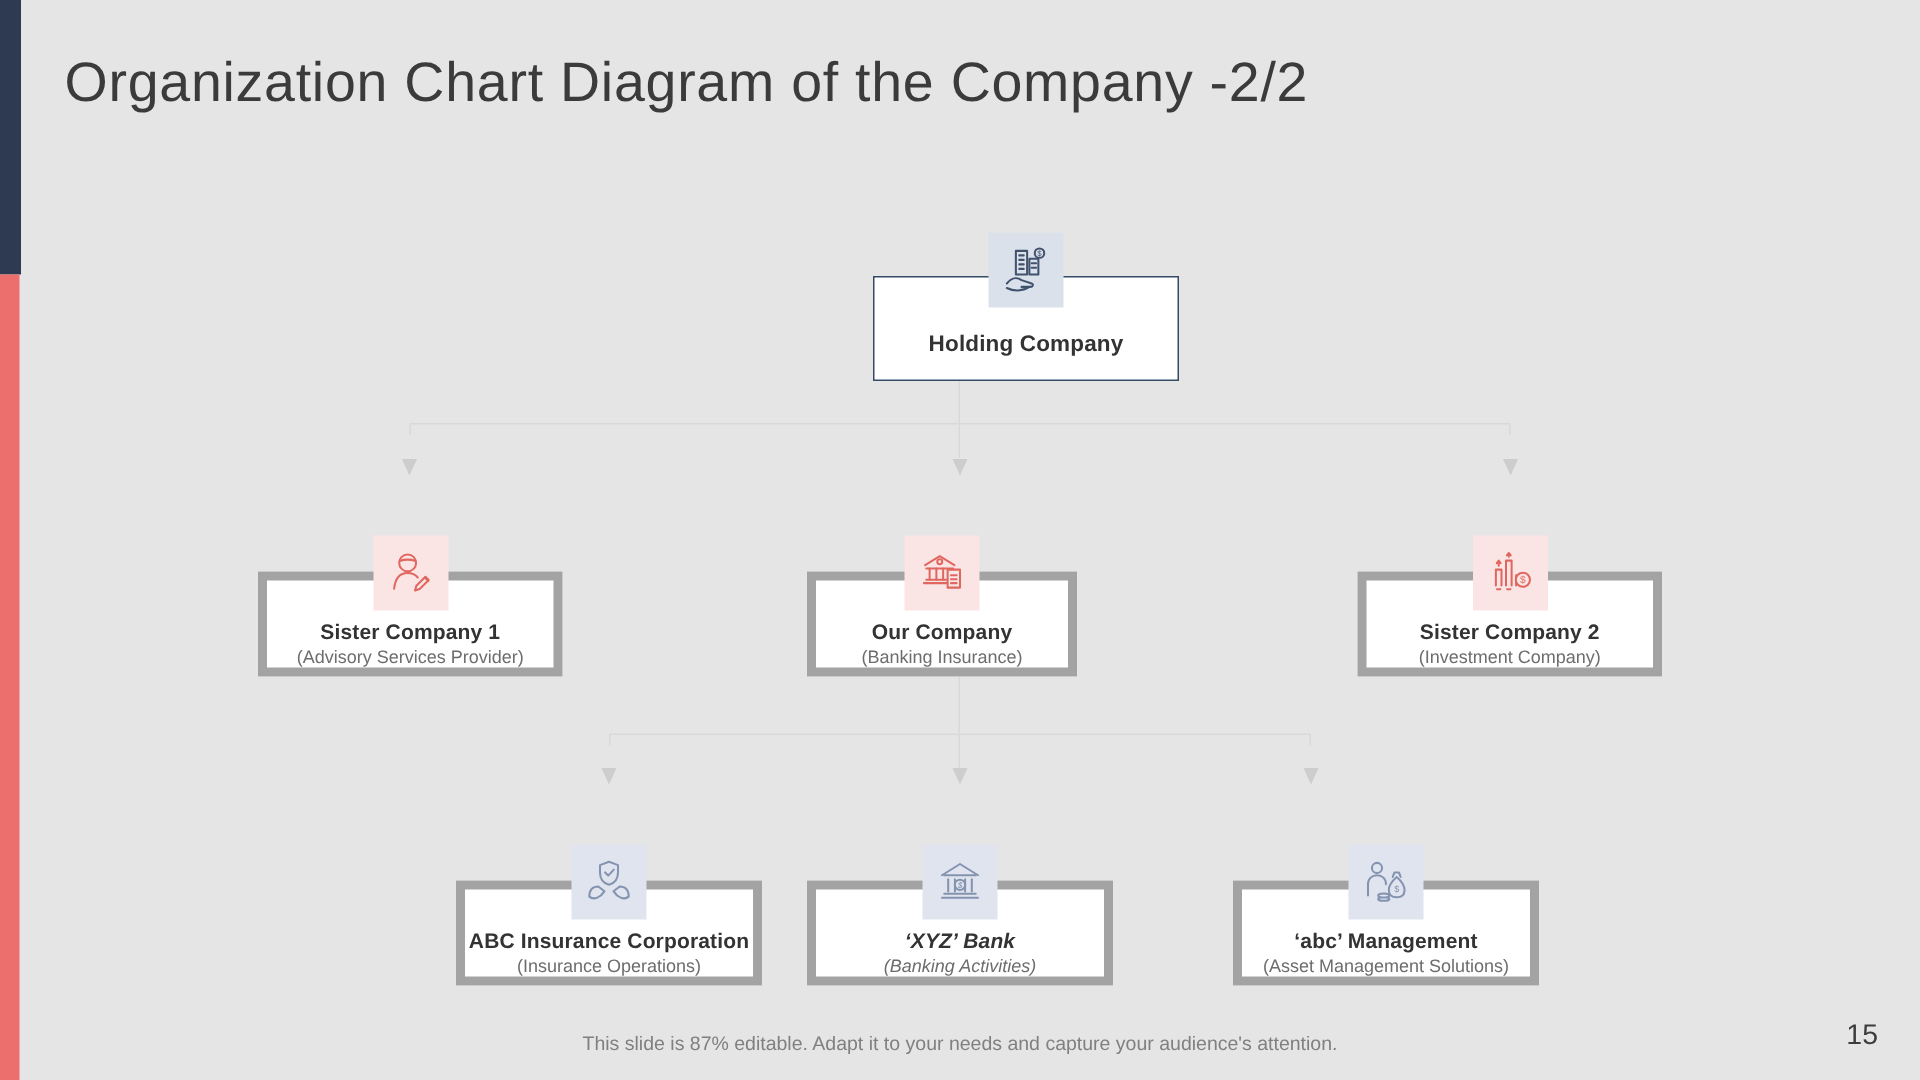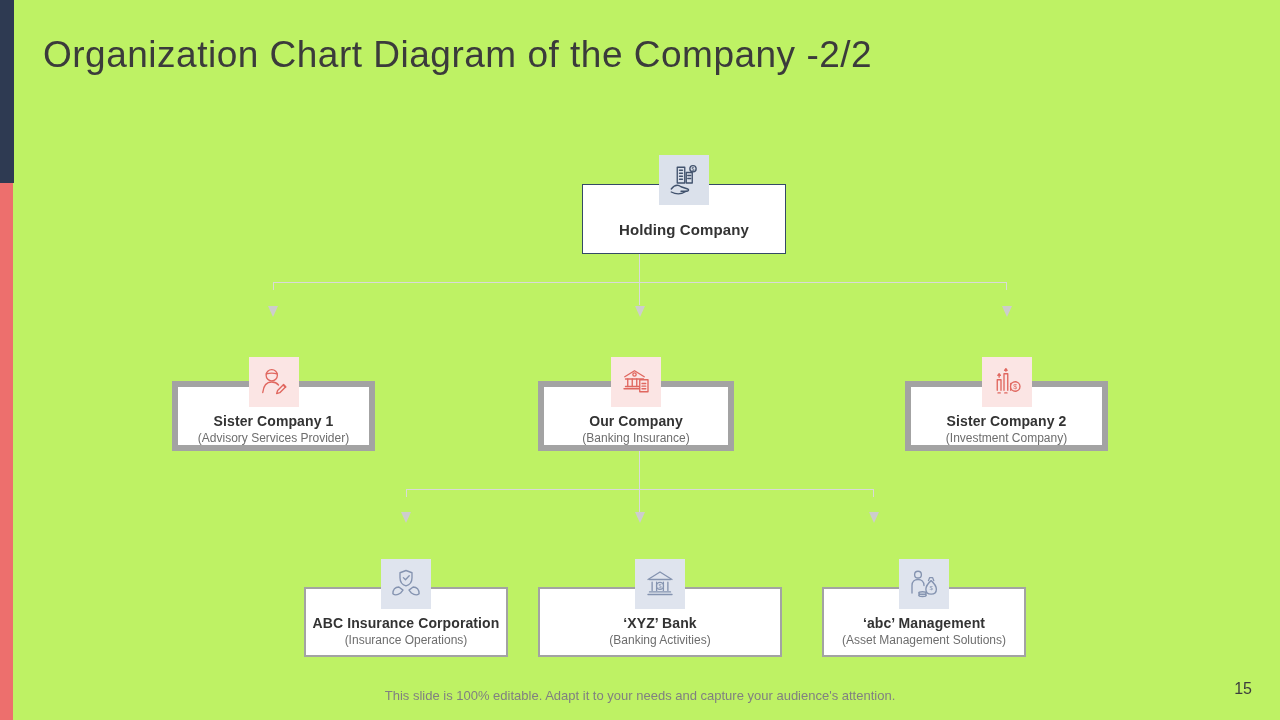--- a/index.html
+++ b/index.html
@@ -1,51 +1,51 @@
 <!DOCTYPE html>
 <html><head>
 <meta charset="utf-8">
 <style>
   html,body { margin:0; padding:0; background:#fff; }
   body { font-family:"Liberation Sans", sans-serif; }
-  .slide { position:relative; width:1280px; height:720px; background:#bef264; overflow:hidden; }
+  .slide { position:relative; width:1280px; height:720px; background:#e5e5e5; overflow:hidden; }
 
   .accent-top    { position:absolute; left:0; top:0;   width:14px; height:183px; background:#2e3a52; }
   .accent-bottom { position:absolute; left:0; top:183px; width:13px; height:537px; background:#ed6f6d; }
 
   .title { position:absolute; left:43px; top:34px; margin:0; font-size:37px; font-weight:400;
            color:#3b3b3b; letter-spacing:0.5px; white-space:nowrap; }
   .subtitle { position:absolute; left:44px; top:87px; width:1166px; margin:0; font-size:14px;
               line-height:19px; color:#595959; word-spacing:2px; }
 
   .node { position:absolute; background:#fff; text-align:center; box-sizing:border-box; }
   .node-root { border:1.5px solid #344a66; }
   .node-l2   { border:6px solid #a3a3a3; }
-  .node-l3   { border:2px solid #a3a3a3; }
+  .node-l3   { border:6px solid #a3a3a3; }
 
   .tile { position:absolute; left:50%; top:-30px; width:50px; height:50px; margin-left:-25px;
           display:flex; align-items:center; justify-content:center; }
   .tile-navy { background:#dbe1eb; color:#41526d; }
   .tile-pink { background:#fbe5e4; color:#e0675f; }
   .tile-blue { background:#dfe4ee; color:#8493b0; }
   .tile svg { width:36px; height:36px; }
 
   .node-label { font-weight:bold; font-size:14px; color:#333333; letter-spacing:0.1px; }
   .node-root .node-label { font-size:15px; padding-top:36px; }
   .node-l2 .node-label, .node-l3 .node-label { padding-top:26px; }
   .node-sublabel { font-size:12px; color:#6d6d6d; padding-top:2px; }
 
   .conn { position:absolute; background:#d9d9d9; }
   .arrow { position:absolute; width:0; height:0;
            border-left:5px solid transparent; border-right:5px solid transparent;
            border-top:11px solid #cdcdcd; }
 
   .footer { position:absolute; left:0; top:688px; width:1280px; text-align:center;
             font-size:13px; color:#808080; }
-  .page-number { position:absolute; right:28px; top:680px; font-size:16px; color:#3d3d3d; }
+  .page-number { position:absolute; right:28px; top:680px; font-size:19px; color:#3d3d3d; }
 </style>
 </head>
 <body>
 
 <div class="slide">
 
   <div class="accent-top"></div>
   <div class="accent-bottom"></div>
 
   <h1 class="title">Organization Chart Diagram of the Company -2/2</h1>
@@ -91,21 +91,21 @@
         <path d="M13.8 13.3c4.8-1.6 9.6-1.6 14.4 0"></path>
         <path d="M9 38c1-10 6-14 12-14 4 0 7 1.5 9 4"></path>
         <path d="M27.5 39.5l1.3-4.2 8-8 2.9 2.9-8 8z"></path>
         <path d="M36.5 28.3l2.9 2.9"></path>
       </svg>
     </div>
     <div class="node-label">Sister Company 1</div>
     <div class="node-sublabel">(Advisory Services Provider)</div>
   </div>
 
-  <div class="node node-l2" style="left:538px; top:381px; width:196px; height:70px;">
+  <div class="node node-l2" style="left:538px; top:381px; width:180px; height:70px;">
     <div class="tile tile-pink">
       <svg viewBox="0 0 48 48" fill="none" stroke="currentColor" stroke-width="1.8" stroke-linecap="round" stroke-linejoin="round">
         <path d="M9 17L22 9l13 8"></path>
         <path d="M13 20v10 M19 20v10 M25 20v10"></path>
         <path d="M10 20h24 M10 30h24 M8 33h27"></path>
         <circle cx="22" cy="14" r="2.2"></circle>
         <rect x="29" y="21" width="11" height="16" fill="#fbe5e4"></rect>
         <path d="M32 26h5 M32 29.5h5 M32 33h5"></path>
       </svg>
     </div>
@@ -136,21 +136,21 @@
         <path d="M24 6l8 3v6.5c0 6-3 9.5-8 11-5-1.5-8-5-8-11V9z"></path>
         <path d="M20.5 15.5l2.8 2.8 5-5.3"></path>
         <path d="M6.5 37c0-6 3-9 8-9l5.5 4.2-3.2 3.8c-3.8 2.8-7.8 3.2-10.3 1z"></path>
         <path d="M41.5 37c0-6-3-9-8-9L28 32.2l3.2 3.8c3.8 2.8 7.8 3.2 10.3 1z"></path>
       </svg>
     </div>
     <div class="node-label">ABC Insurance Corporation</div>
     <div class="node-sublabel">(Insurance Operations)</div>
   </div>
 
-  <div class="node node-l3" style="left:538px; top:587px; width:244px; height:70px;">
+  <div class="node node-l3" style="left:538px; top:587px; width:204px; height:70px;font-style:italic;">
     <div class="tile tile-blue">
       <svg viewBox="0 0 48 48" fill="none" stroke="currentColor" stroke-width="1.8" stroke-linecap="round" stroke-linejoin="round">
         <path d="M8 18L24 8l16 10"></path>
         <path d="M10 18h28"></path>
         <path d="M13.5 21.5v11 M19.5 21.5v11 M28.5 21.5v11 M34.5 21.5v11"></path>
         <circle cx="24" cy="26.5" r="4.6" fill="#dfe4ee"></circle>
         <text x="24" y="29.2" text-anchor="middle" font-size="7.5" stroke="none" fill="currentColor">$</text>
         <path d="M10 34.5h28 M8 38h32"></path>
       </svg>
     </div>
@@ -167,16 +167,16 @@
         <path d="M33.5 19.5c-4 3.5-7 7-7 11.5 0 4.5 3 6.5 7 6.5s7-2 7-6.5c0-4.5-3-8-7-11.5z" fill="#dfe4ee"></path>
         <text x="33.5" y="32.5" text-anchor="middle" font-size="8" stroke="none" fill="currentColor">$</text>
         <ellipse cx="22" cy="39" rx="5" ry="1.7" fill="#dfe4ee"></ellipse>
         <ellipse cx="22" cy="36" rx="5" ry="1.7" fill="#dfe4ee"></ellipse>
       </svg>
     </div>
     <div class="node-label">‘abc’ Management</div>
     <div class="node-sublabel">(Asset Management Solutions)</div>
   </div>
 
-  <div class="footer">This slide is 100% editable. Adapt it to your needs and capture your audience's attention.</div>
+  <div class="footer">This slide is 87% editable. Adapt it to your needs and capture your audience's attention.</div>
   <div class="page-number">15</div>
 
 </div>
 
 </body></html>

